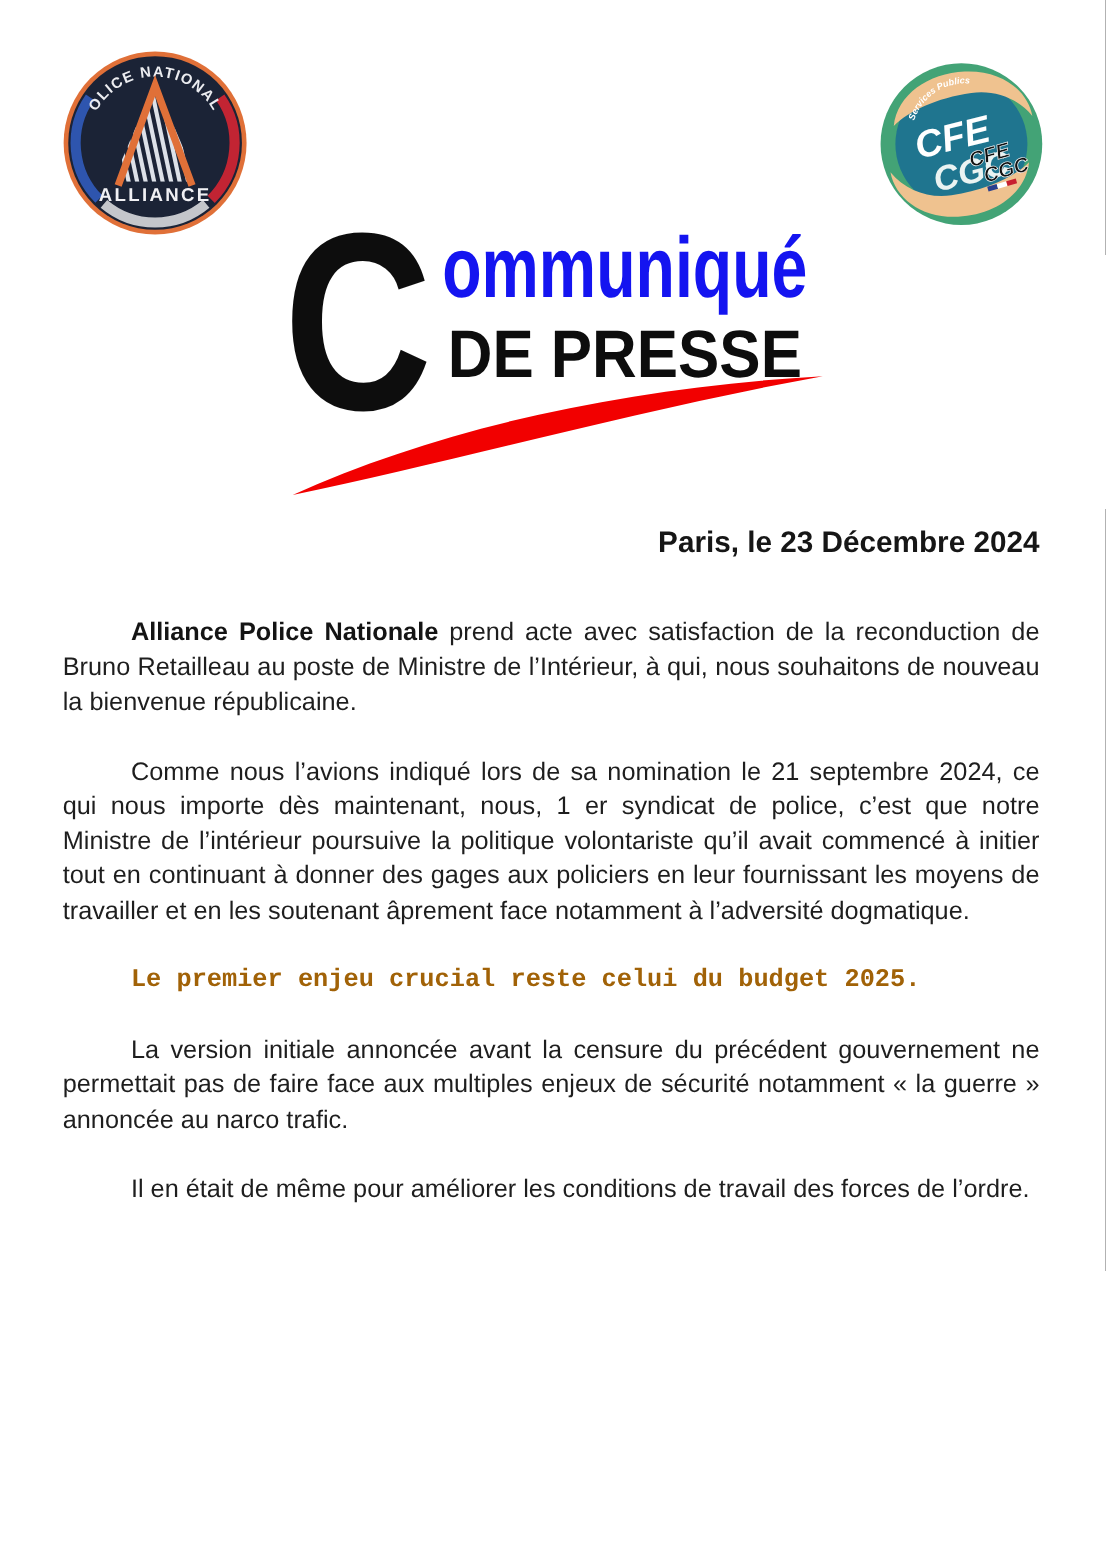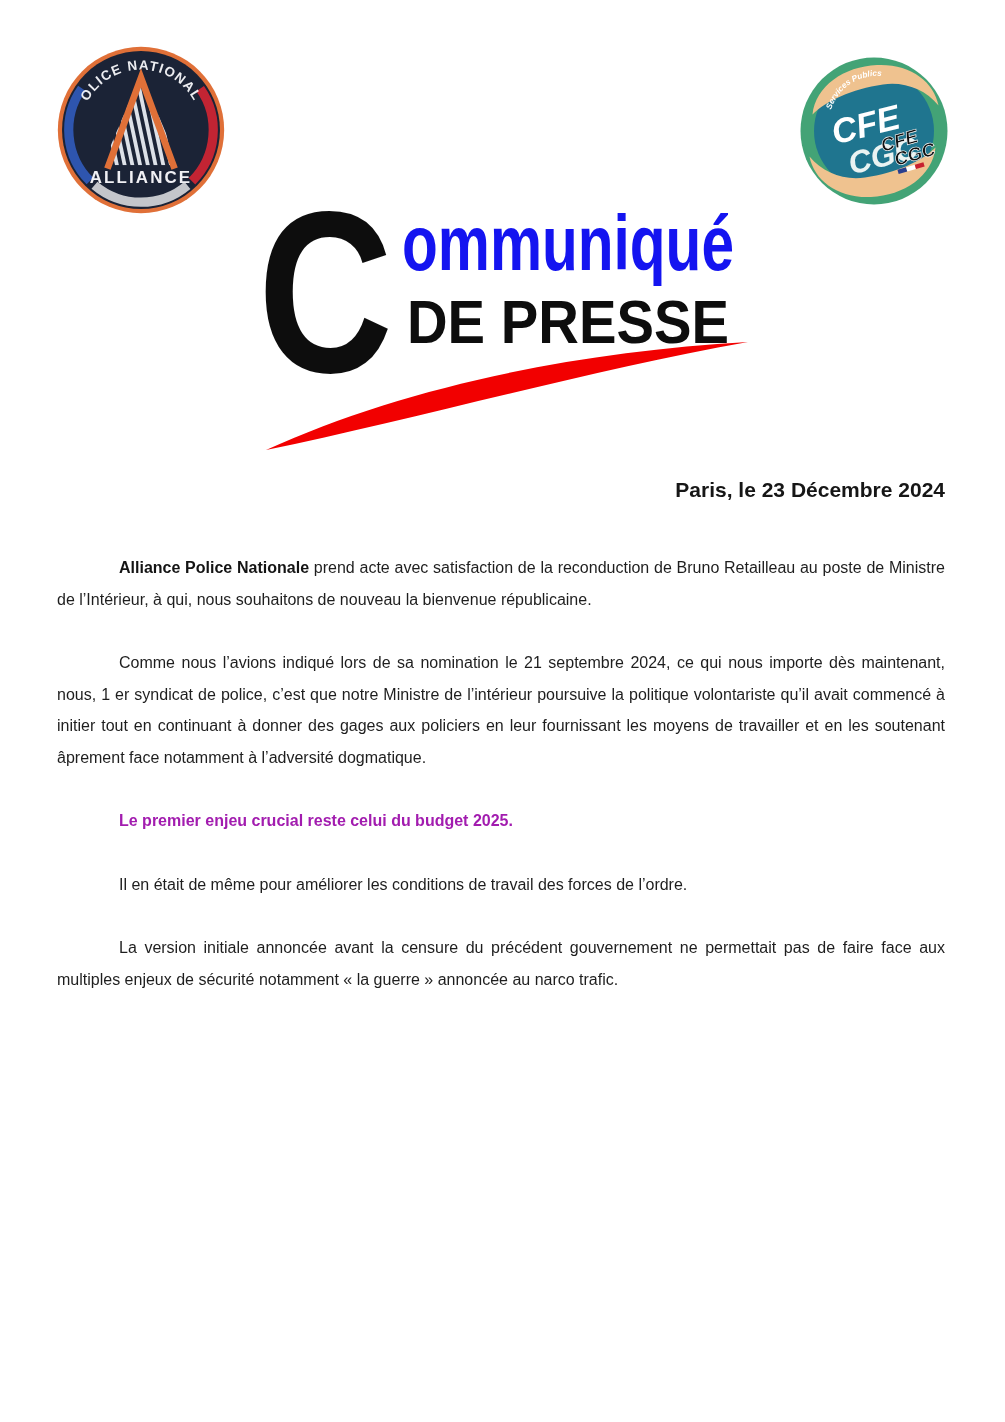--- a/index.html
+++ b/index.html
@@ -24,33 +24,33 @@
 
   
   .content{
     position:absolute;left:0;top:0;width:1005px;
     box-sizing:border-box;
     padding:478px 60px 0 57px;
   }
   .date{
     margin:0 0 50px 0;
     text-align:right;
-    font-size:21px;
+    font-size:27px;
     font-weight:bold;
     color:#161616;
   }
   .para{
     margin:0 0 32px 0;
-    font-size:16px;
+    font-size:23px;
     line-height:31.5px;
     text-align:justify;
     text-indent:62px;
     color:#1e1e1e;
   }
-  .para.heading{font-weight:bold;color:#a21caf;}
+  .para.heading{font-weight:bold;color:#a16207;font-family:Liberation Mono, monospace;}
   .para strong{font-weight:bold;color:#141414;}
 </style>
 </head>
 <body>
 
 <div class="page">
 
   <div class="logo logo-alliance">
     <svg viewBox="0 0 200 200">
       <circle cx="100" cy="100" r="99" fill="#E07038"></circle>
@@ -121,20 +121,20 @@
 
   <div class="content">
     <p class="date">Paris, le 23 Décembre 2024</p>
 
     <p class="para"><strong>Alliance Police Nationale</strong><span> prend acte avec satisfaction de la reconduction de Bruno Retailleau au poste de Ministre de l’Intérieur, à qui, nous souhaitons de nouveau la bienvenue républicaine.</span></p>
 
     <p class="para">Comme nous l’avions indiqué lors de sa nomination le 21 septembre 2024, ce qui nous importe dès maintenant, nous, 1 er syndicat de police, c’est que notre Ministre de l’intérieur poursuive la politique volontariste qu’il avait commencé à initier tout en continuant à donner des gages aux policiers en leur fournissant les moyens de travailler et en les soutenant âprement face notamment à l’adversité dogmatique.</p>
 
     <p class="para heading">Le premier enjeu crucial reste celui du budget 2025.</p>
 
+    <p class="para">La version initiale annoncée avant la censure du précédent gouvernement ne permettait pas de faire face aux multiples enjeux de sécurité notamment « la guerre » annoncée au narco trafic.</p>
+
     <p class="para">Il en était de même pour améliorer les conditions de travail des forces de l’ordre.</p>
-
-    <p class="para">La version initiale annoncée avant la censure du précédent gouvernement ne permettait pas de faire face aux multiples enjeux de sécurité notamment « la guerre » annoncée au narco trafic.</p>
 
 
   </div>
 
 </div>
 
 </body></html>

